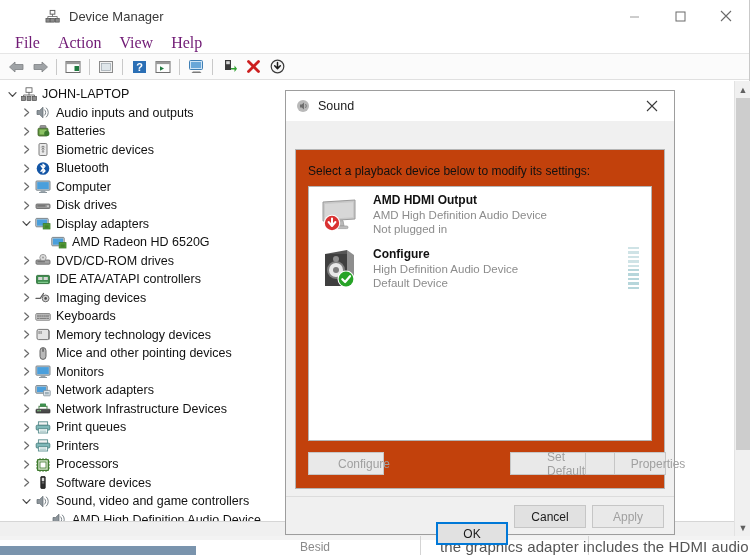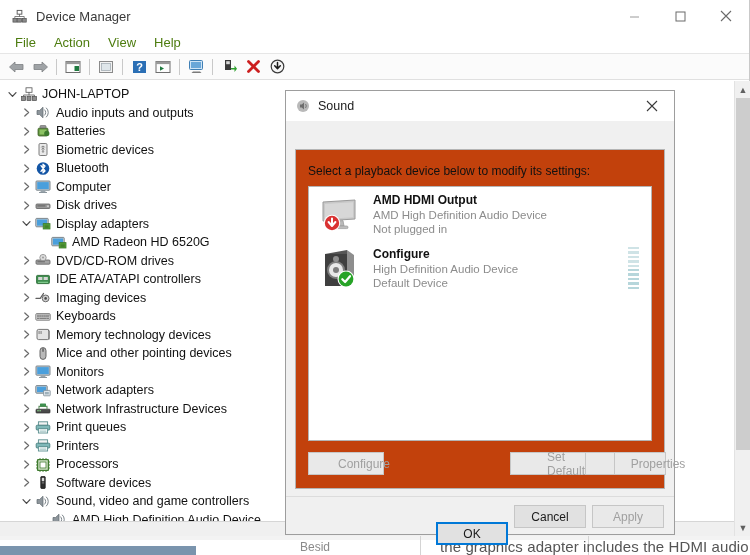--- a/index.html
+++ b/index.html
@@ -43,42 +43,44 @@
     position: absolute; left: 0; top: 0;
     width: 750px; height: 536px;
     background: #ffffff;
     border: 1px solid #c9c9c9;
     border-top: none; border-left: none;
   }
   #dm-titlebar {
     height: 32px; background: #ffffff;
     display: flex; align-items: center;
     position: relative;
+    padding-left: 33px;
   }
   #dm-titlebar .app-icon {
     margin-left: 10px; width: 18px; height: 18px;
     display: flex; align-items: center; justify-content: center;
   }
   #dm-title-text {
     margin-left: 8px; font-size: 13px; color: #3a3a3a;
   }
   .wincontrols { position: absolute; right: 0; top: 0; display: flex; height: 32px; }
   .wc { width: 46px; height: 32px; display: flex; align-items: center; justify-content: center; }
   .wc svg { display:block; }
 
   
   #dm-menubar {
     height: 22px; display: flex; align-items: center;
     border-bottom: 1px solid #e6e6e6;
     background: #ffffff;
     padding-left: 6px;
   }
   .menu-item {
-    font-size: 13px; color: #4d7c0f;
+    font-size: 16px; color: #701a75;
     padding: 2px 9px;
+    font-family: Liberation Serif, serif;
   }
 
   
   #dm-toolbar {
     height: 26px; display: flex; align-items: center;
     border-bottom: 1px solid #e0e0e0;
     background: #fbfbfb;
     padding-left: 4px;
   }
   .tb-btn {

